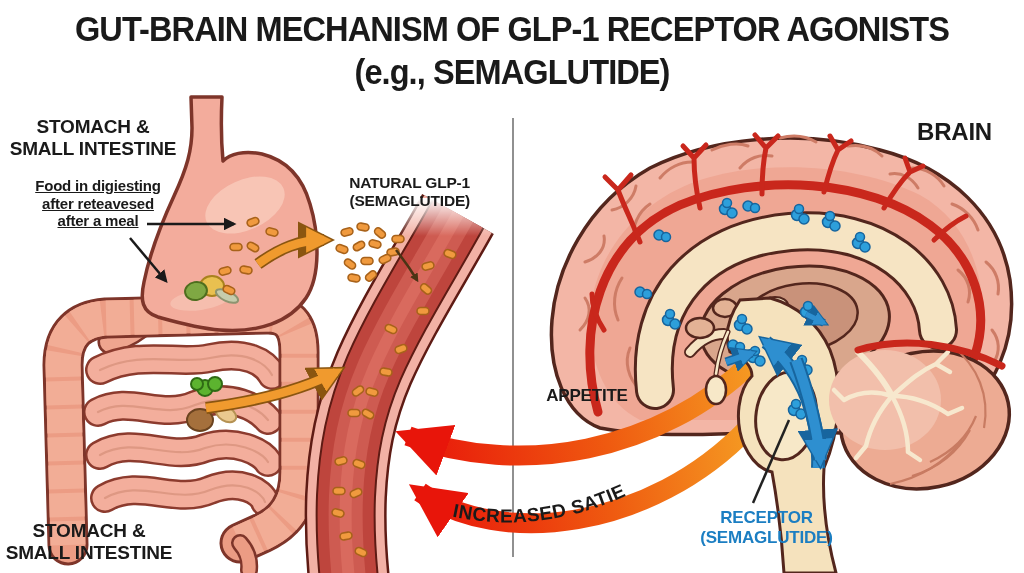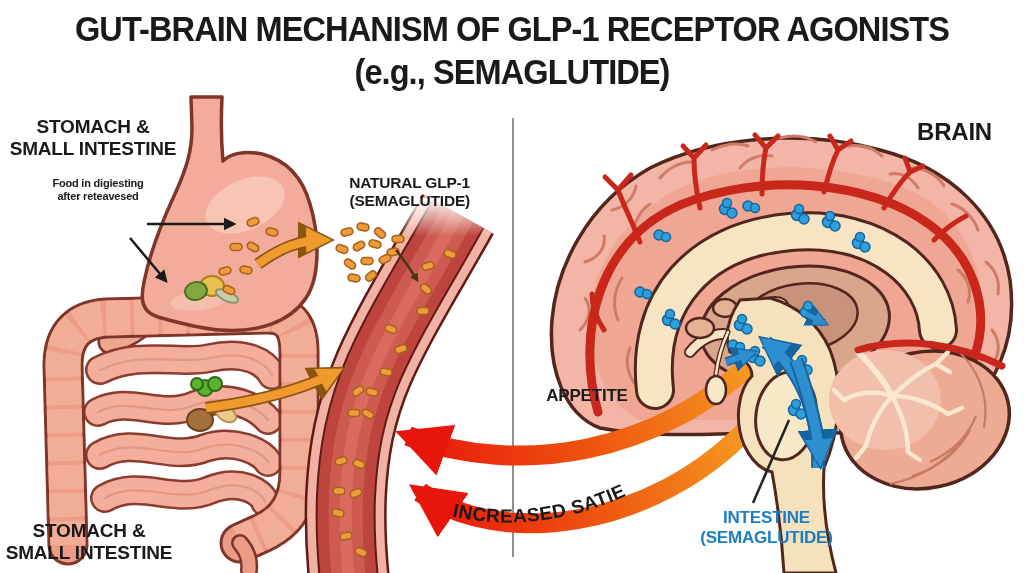--- a/index.html
+++ b/index.html
@@ -5,21 +5,21 @@
   html,body{margin:0;padding:0;background:#fff;}
   #stage{position:relative;width:1024px;height:573px;background:#ffffff;overflow:hidden;
          font-family:"Liberation Sans", sans-serif;}
   #art{position:absolute;left:0;top:0;}
   .lbl{position:absolute;text-align:center;font-weight:800;color:#1a1a1a;
        line-height:1.17;letter-spacing:-0.2px;}
   .lbl .line{display:block;}
   #page-title{left:0;top:8px;width:1024px;font-size:35px;line-height:1.22;letter-spacing:-1px;
               transform:scaleX(.93);transform-origin:center;}
   #lbl-stomach-top{left:2px;top:116px;width:182px;font-size:19px;}
-  #lbl-food{left:14px;top:177px;width:168px;font-size:11px;font-weight:700;}
+  #lbl-food{left:14px;top:177px;width:168px;font-size:15px;font-weight:700;text-decoration:underline;}
   #lbl-natural{left:320px;top:174px;width:150px;font-size:15.5px;text-align:right;}
   #lbl-stomach-bottom{left:0px;top:520px;width:178px;font-size:19px;}
   #lbl-brain{left:902px;top:118px;width:105px;font-size:24px;}
   #lbl-appetite{left:518px;top:386px;width:138px;font-size:17px;}
   #lbl-synthetic{left:664px;top:508px;width:205px;font-size:17px;color:#1b7ec2;}
 </style>
 </head>
 <body>
 
 <div id="stage">
@@ -333,20 +333,21 @@
 </div>
 
 <div class="lbl" id="lbl-stomach-top">
   <span class="line">STOMACH &amp;</span>
   <span class="line">SMALL INTESTINE</span>
 </div>
 
 <div class="lbl" id="lbl-food">
   <span class="line">Food in digiesting</span>
   <span class="line">after reteavesed</span>
+  <span class="line">after a meal</span>
 </div>
 
 <div class="lbl" id="lbl-natural">
   <span class="line">NATURAL GLP-1</span>
   <span class="line">(SEMAGLUTIDE)</span>
 </div>
 
 <div class="lbl" id="lbl-stomach-bottom">
   <span class="line">STOMACH &amp;</span>
   <span class="line">SMALL INTESTINE</span>
@@ -354,17 +355,17 @@
 
 <div class="lbl" id="lbl-brain">
   <span class="line">BRAIN</span>
 </div>
 
 <div class="lbl" id="lbl-appetite">
   <span class="line">APPETITE</span>
 </div>
 
 <div class="lbl" id="lbl-synthetic">
-  <span class="line">INTESTINE</span>
+  <span class="line">RECEPTOR</span>
   <span class="line">(SEMAGLUTIDE)</span>
 </div>
 
 </div>
 
 </body></html>

